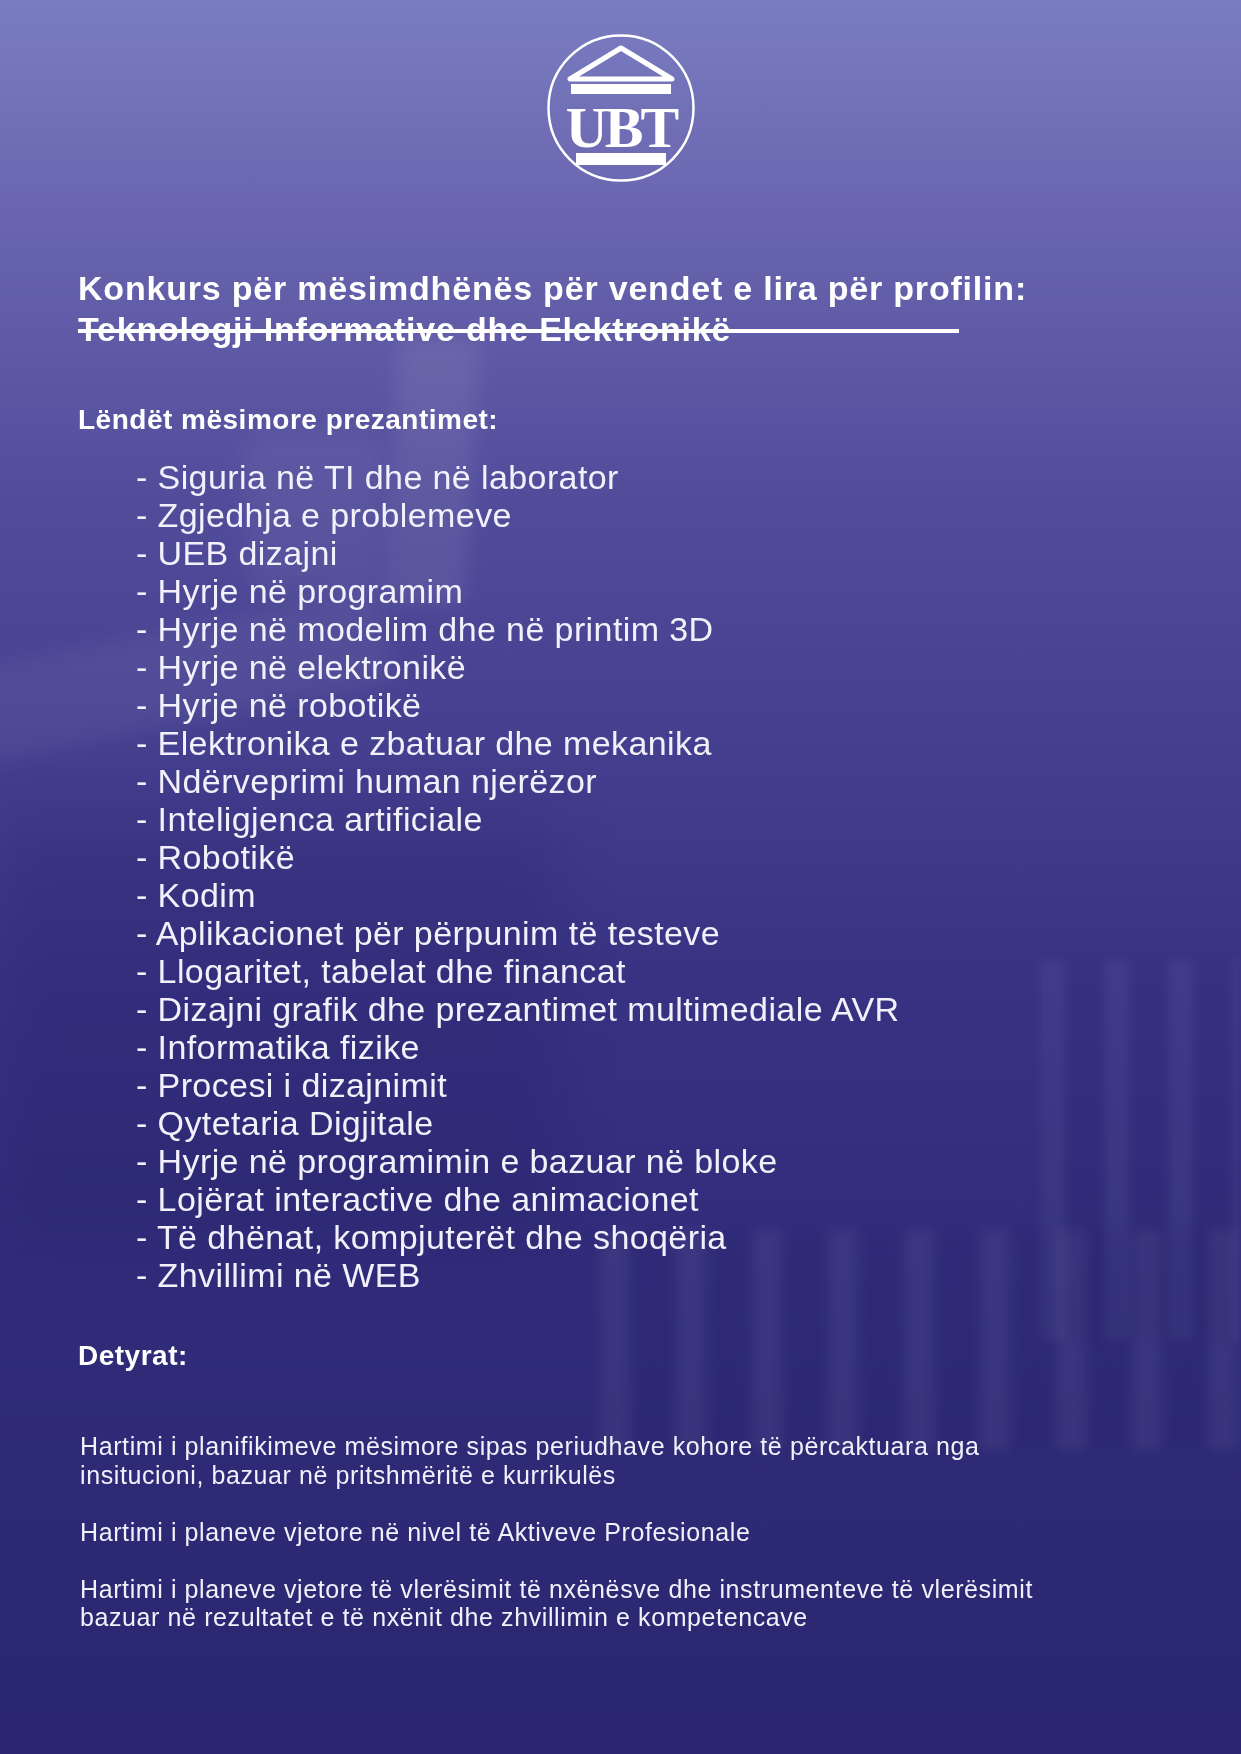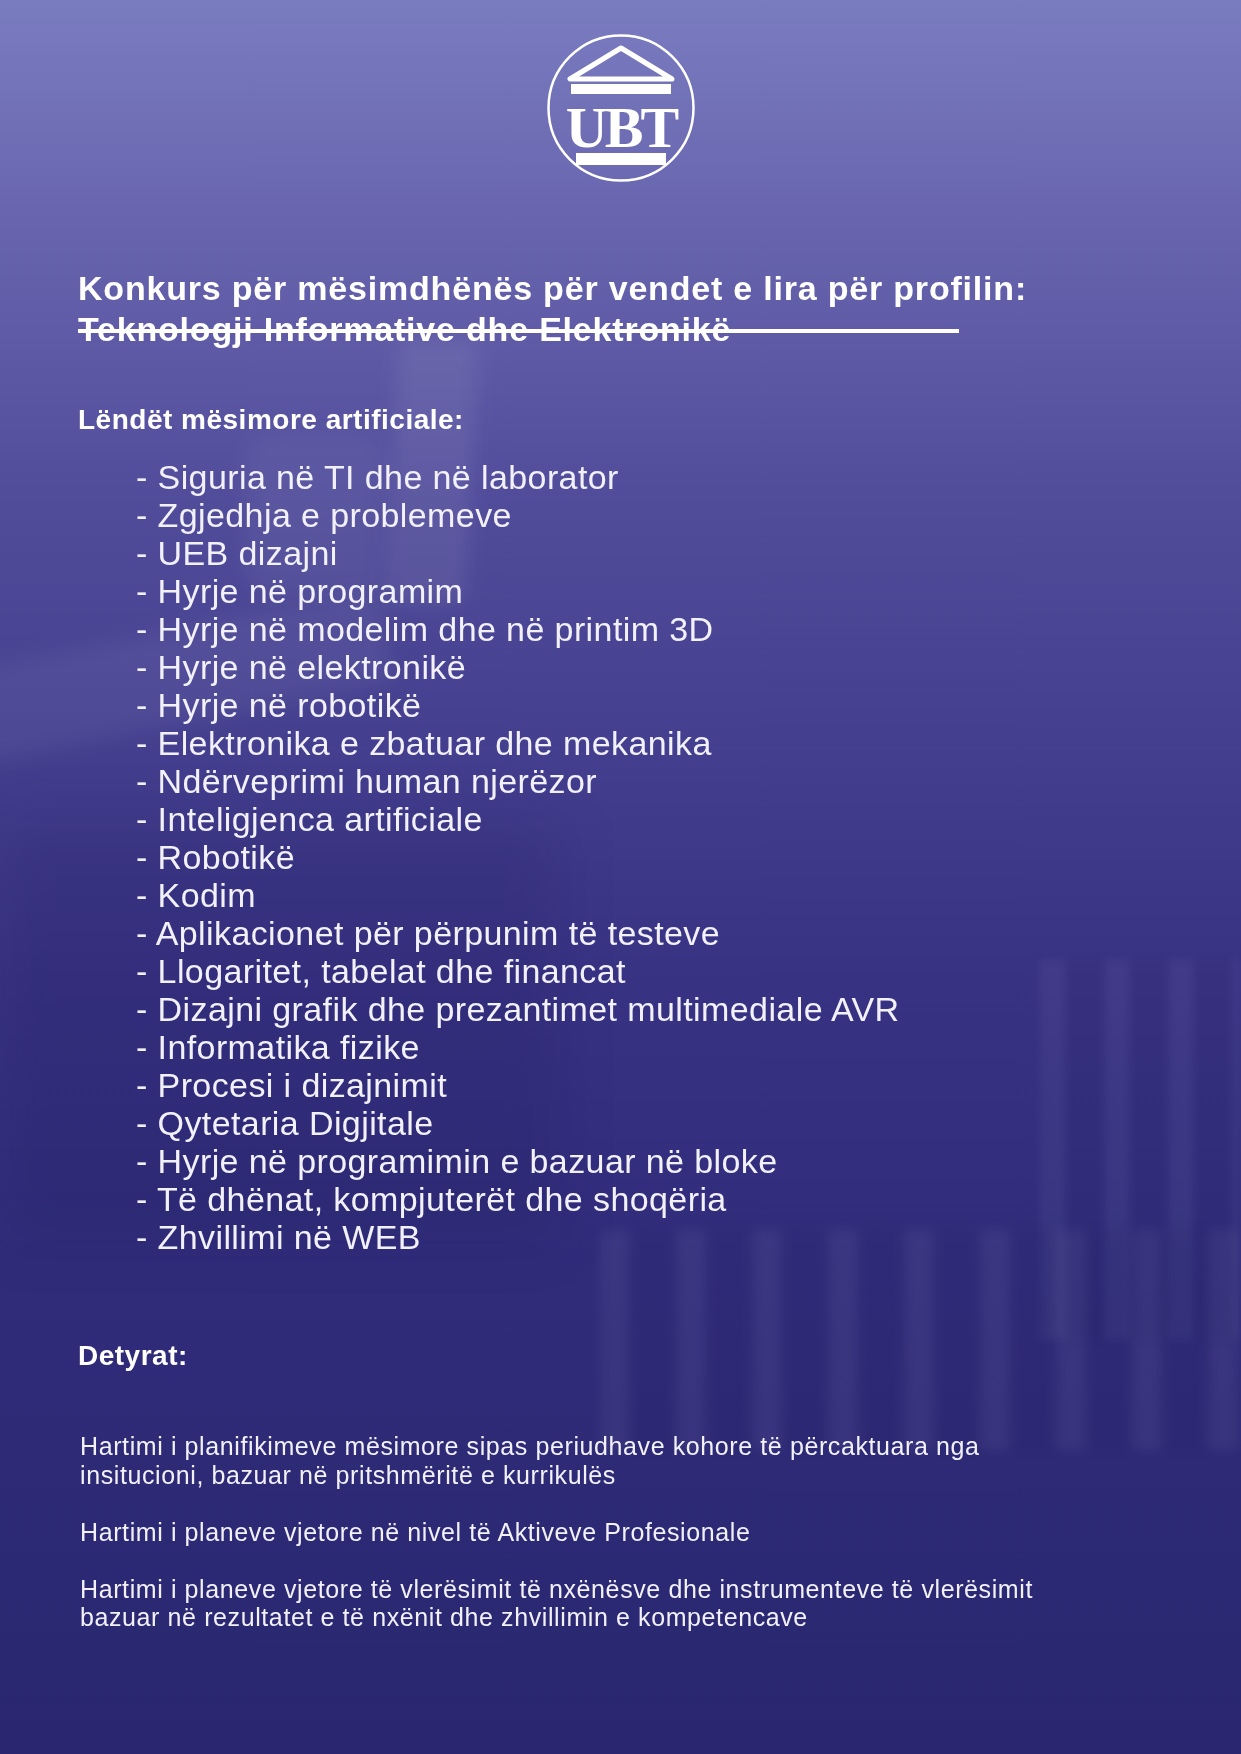--- a/index.html
+++ b/index.html
@@ -130,21 +130,21 @@
       <rect x="30" y="120" width="90" height="12" fill="#ffffff"></rect>
     </svg>
   </div>
 
   <h1 class="title">
     <div>Konkurs për mësimdhënës për vendet e lira për profilin:</div>
     <div>Teknologji Informative dhe Elektronikë</div>
   </h1>
   <div class="title-underline"></div>
 
-  <h2 class="section-heading subjects-heading">Lëndët mësimore artificiale:</h2>
+  <h2 class="section-heading subjects-heading">Lëndët mësimore prezantimet:</h2>
 
   <ul class="subjects">
       <li class="subject">- Siguria në TI dhe në laborator</li>
       <li class="subject">- Zgjedhja e problemeve</li>
       <li class="subject">- UEB dizajni</li>
       <li class="subject">- Hyrje në programim</li>
       <li class="subject">- Hyrje në modelim dhe në printim 3D</li>
       <li class="subject">- Hyrje në elektronikë</li>
       <li class="subject">- Hyrje në robotikë</li>
       <li class="subject">- Elektronika e zbatuar dhe mekanika</li>
@@ -152,20 +152,21 @@
       <li class="subject">- Inteligjenca artificiale</li>
       <li class="subject">- Robotikë</li>
       <li class="subject">- Kodim</li>
       <li class="subject">- Aplikacionet për përpunim të testeve</li>
       <li class="subject">- Llogaritet, tabelat dhe financat</li>
       <li class="subject">- Dizajni grafik dhe prezantimet multimediale AVR</li>
       <li class="subject">- Informatika fizike</li>
       <li class="subject">- Procesi i dizajnimit</li>
       <li class="subject">- Qytetaria Digjitale</li>
       <li class="subject">- Hyrje në programimin e bazuar në bloke</li>
+      <li class="subject">- Lojërat interactive dhe animacionet</li>
       <li class="subject">- Të dhënat, kompjuterët dhe shoqëria</li>
       <li class="subject">- Zhvillimi në WEB</li>
     </ul>
 
   <h2 class="section-heading duties-heading">Detyrat:</h2>
 
   <div class="duties">
       <p class="duty">Hartimi i planifikimeve mësimore sipas periudhave kohore të përcaktuara nga
 insitucioni, bazuar në pritshmëritë e kurrikulës</p>
       <p class="duty">Hartimi i planeve vjetore në nivel të Aktiveve Profesionale</p>

